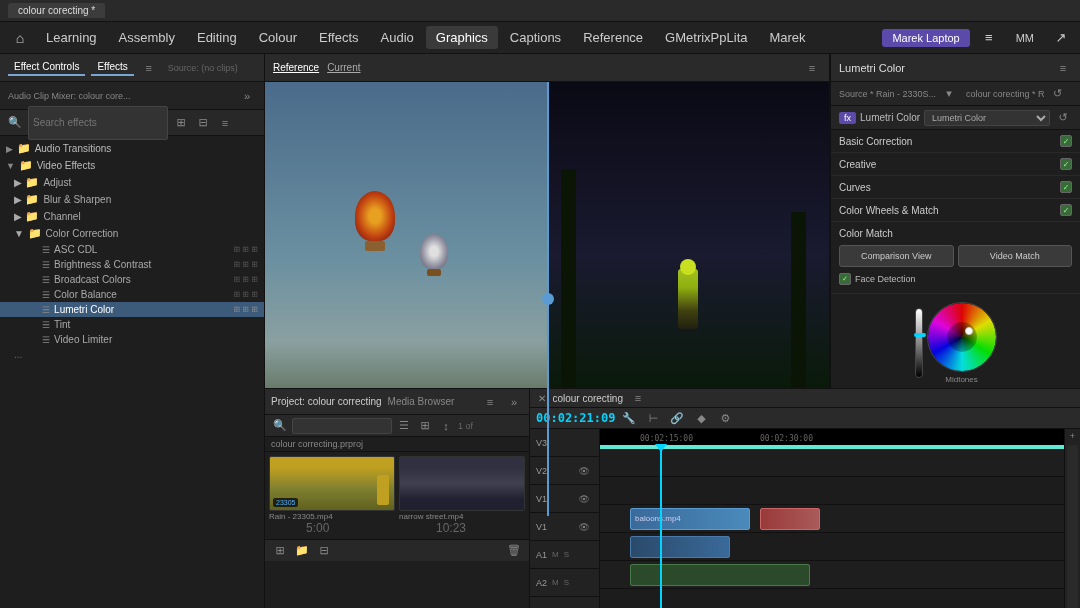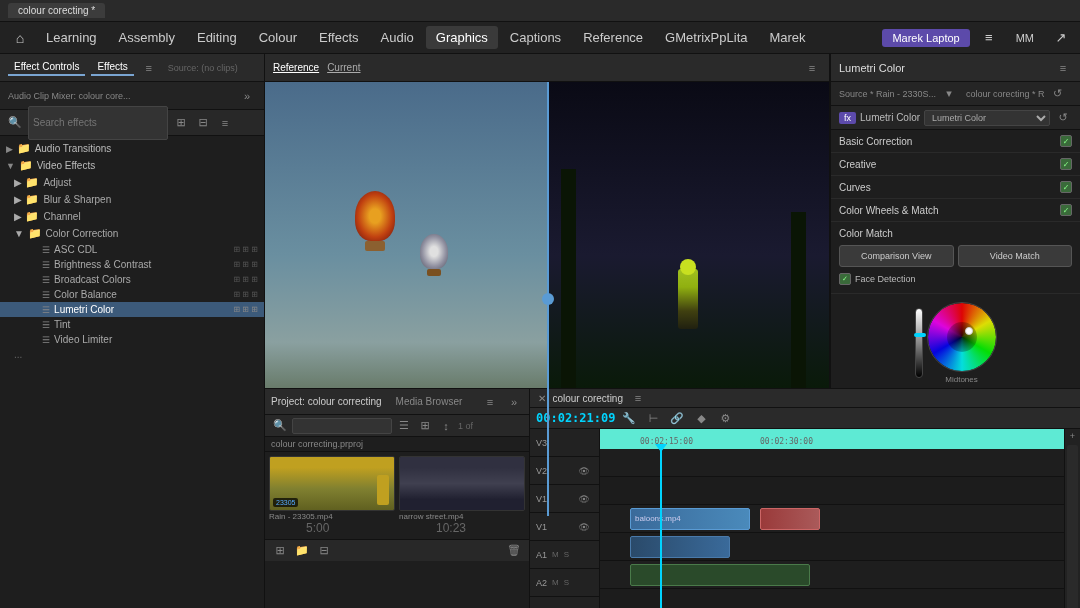--- a/index.html
+++ b/index.html
@@ -502,22 +502,22 @@
     }
     .timeline-ruler {
       flex: 1;
       display: flex;
       flex-direction: column;
       position: relative;
       overflow: hidden;
     }
     .ruler-bar {
       height: 20px;
-      background: #5eead4;
-      border-bottom: 1px solid #5eead4;
+      background: #000000;
+      border-bottom: 4px solid #5eead4;
       position: relative;
       display: flex;
       align-items: flex-end;
       padding: 0 4px;
       font-family: monospace;
       font-size: 9px;
       color: #666;
     }
     .timeline-tracks {
       flex: 1;
@@ -1157,21 +1157,21 @@
           <span>HSL Secondary</span>
         </div>
       </div>
     </div>
 
     <div class="bottom-panel">
 
       <div class="project-panel">
         <div class="project-header">
           <span>Project: colour correcting</span>
-          <span style="color:#888;margin-left:8px;">Media Browser</span>
+          <span style="color:#888;">Media Browser</span>
           <div class="toolbar-icon" style="margin-left:auto">≡</div>
           <div class="toolbar-icon">»</div>
         </div>
         <div class="project-toolbar">
           <div class="toolbar-icon">🔍</div>
           <input class="project-search" type="text" style="">
           <div class="toolbar-icon">☰</div>
           <div class="toolbar-icon">⊞</div>
           <div class="toolbar-icon">↕</div>
           <span style="font-size:9px;color:#666;">1 of</span>

